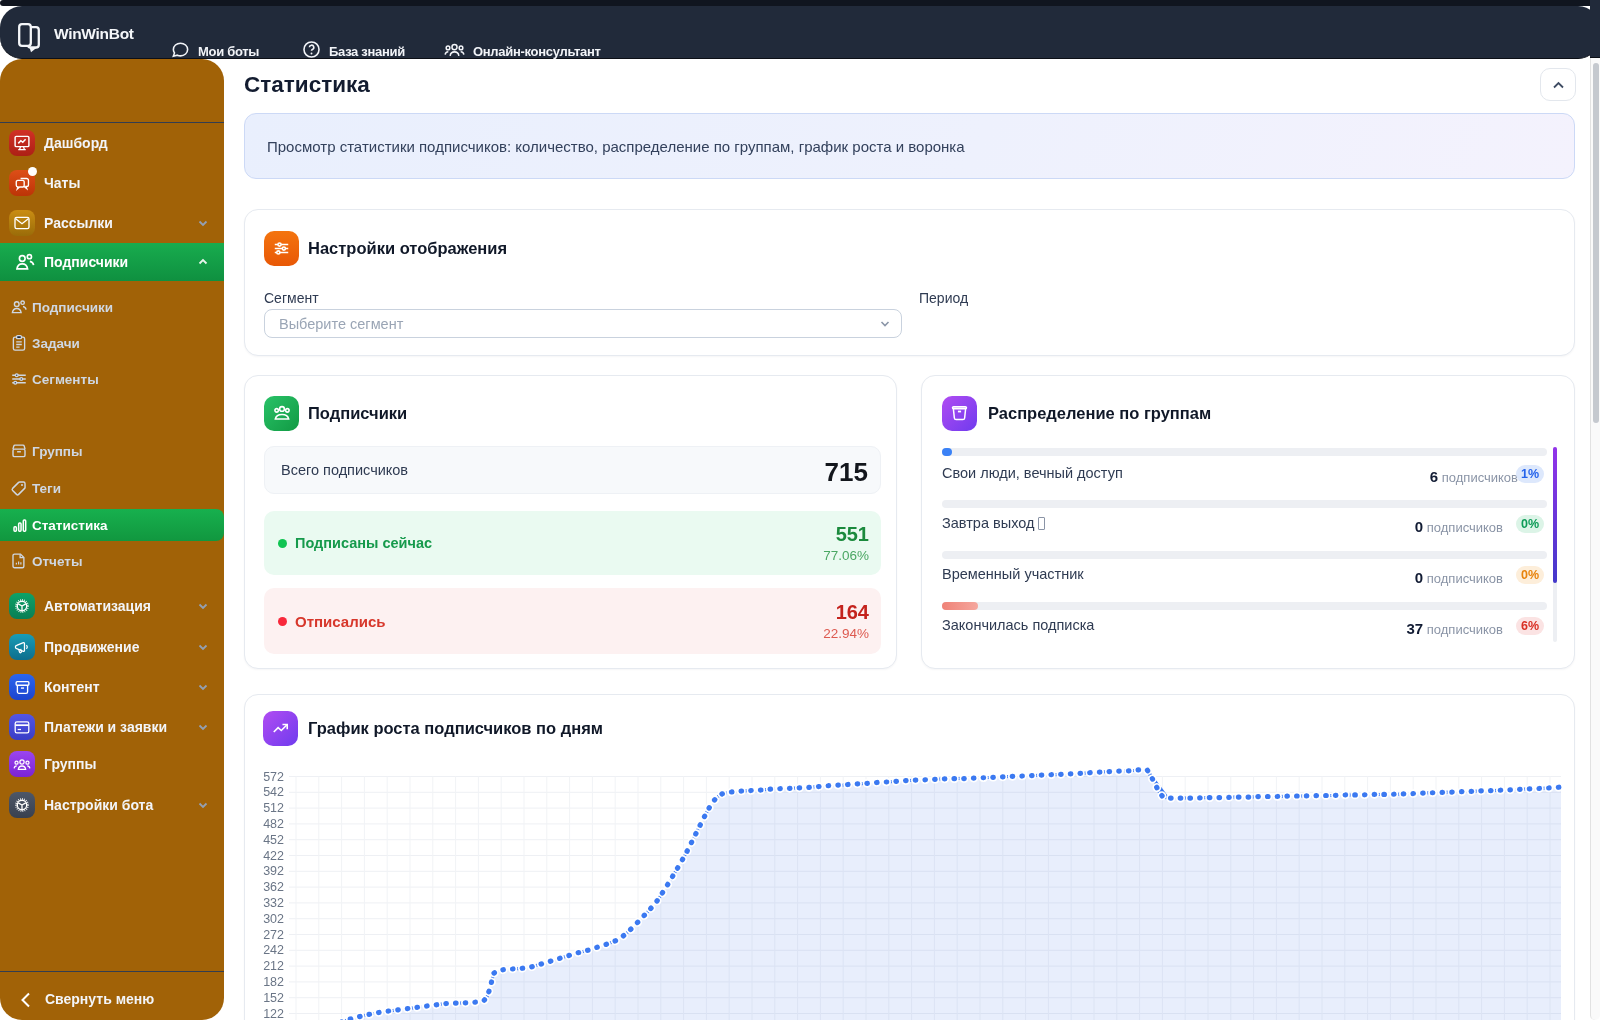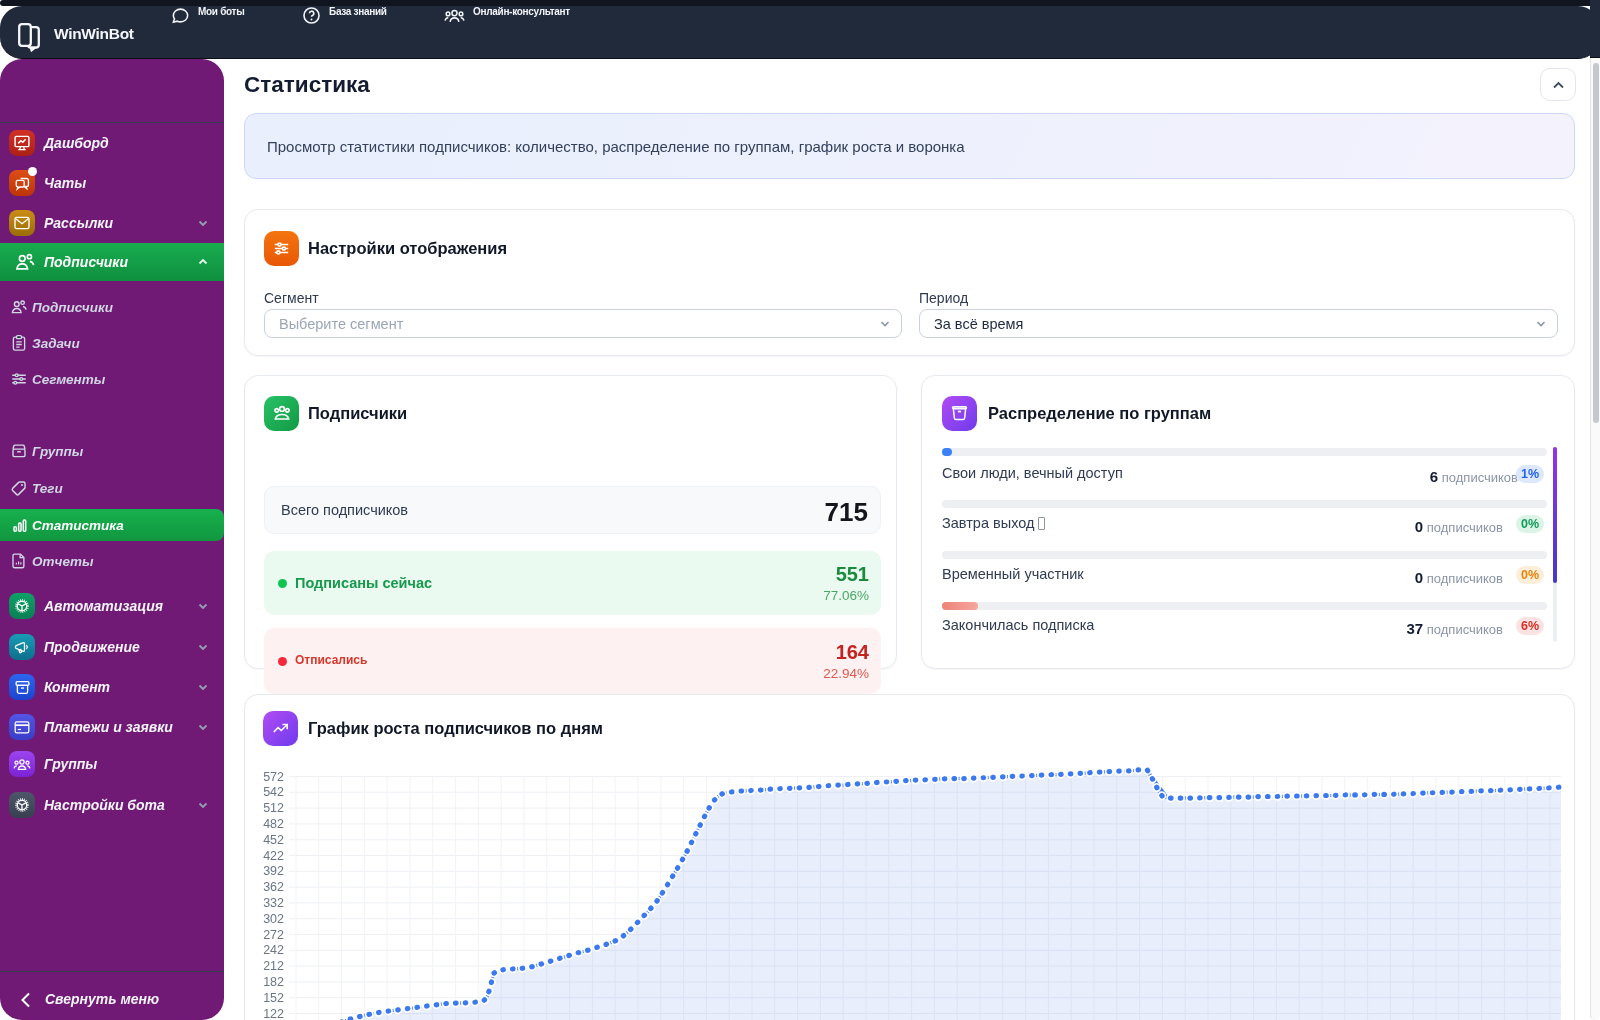--- a/index.html
+++ b/index.html
@@ -4,23 +4,23 @@
 <title>Статистика</title>
 <style>
 *{margin:0;padding:0;box-sizing:border-box;}
 html,body{width:1600px;height:1020px;overflow:hidden;}
 body{font-family:"Liberation Sans",sans-serif;background:#fff;position:relative;}
 .abs{position:absolute;border-radius:22px;}
 
 #topstrip{left:0;top:0;width:1600px;height:6px;background:#10151f;}
 #topbar{left:0;top:6px;width:1600px;height:53px;background:#212a3a;border-bottom:1px solid #0c0f16;}
 #topbar .logo-txt{position:absolute;left:54px;top:19px;font-size:15.5px;font-weight:bold;color:#f4f6f9;letter-spacing:-.3px;}
-.nav-item{position:absolute;top:0;height:53px;display:flex;align-items:flex-start;gap:8px;color:#f2f4f8;font-size:10px;font-weight:bold;letter-spacing:-.3px;}
-
-#sidebar{left:0;top:59px;width:224px;height:961px;background:#701a75;font-style:italic;}
+.nav-item{position:absolute;top:0;height:53px;display:flex;align-items:flex-end;gap:8px;color:#f2f4f8;font-size:13px;font-weight:bold;letter-spacing:-.3px;}
+
+#sidebar{left:0;top:59px;width:224px;height:961px;background:#a16207;}
 .sb-div{position:absolute;left:0;width:224px;height:1px;background:#323d51;}
 .sq{position:absolute;left:9px;width:26px;height:26px;border-radius:8px;display:flex;align-items:center;justify-content:center;}
 .sb-item{position:absolute;left:0;width:224px;height:26px;}
 .sb-item .txt{position:absolute;left:44px;top:50%;transform:translateY(-50%);font-size:14px;font-weight:bold;color:#f3f5f9;}
 .chev{position:absolute;left:197px;width:12px;height:12px;}
 .sub-item{position:absolute;left:0;width:224px;height:36px;}
 .sub-item .sic{position:absolute;left:10px;top:50%;transform:translateY(-50%);width:18px;height:18px;}
 .sub-item .txt{position:absolute;left:32px;top:50%;transform:translateY(-50%);font-size:13.5px;font-weight:bold;color:#cfd7e2;}
 #act-main{position:absolute;left:0;top:184px;width:224px;height:38px;background:linear-gradient(180deg,#18ac4e,#0f9040);}
 #act-sub{position:absolute;left:0;top:450px;width:224px;height:32px;background:linear-gradient(180deg,#17b04e,#11973f);border-radius:0 8px 8px 0;}
@@ -32,21 +32,21 @@
 #banner .txt{position:absolute;left:22px;top:24px;font-size:15px;color:#33415c;}
 .card{position:absolute;background:#fff;border:1px solid #e6eaf0;border-radius:14px;box-shadow:0 1px 2px rgba(16,24,40,.04);}
 .cicon{position:absolute;width:35px;height:35px;border-radius:10px;display:flex;align-items:center;justify-content:center;}
 .ctitle{position:absolute;font-size:16.5px;font-weight:bold;color:#101828;}
 .flabel{position:absolute;font-size:14px;color:#2f3b52;}
 .select{position:absolute;height:29px;border:1px solid #c9d2de;border-radius:8px;background:#fff;}
 .select .ph{position:absolute;left:14px;top:6px;font-size:14.5px;color:#9aa5b5;text-align:right;}
 .select .val{position:absolute;left:14px;top:6px;font-size:14.5px;color:#1d2940;}
 .select svg{position:absolute;right:10px;top:8px;}
 
-.srow{position:absolute;left:19px;width:617px;border-radius:10px;margin-top:40px;}
+.srow{position:absolute;left:19px;width:617px;border-radius:10px;}
 
 .gbar{position:absolute;left:20px;width:605px;height:8px;border-radius:4px;background:#edeff3;}
 .gbar i{position:absolute;left:0;top:0;height:8px;border-radius:4px;display:block;}
 .glabel{position:absolute;left:20px;font-size:14.5px;color:#2f3b52;}
 .gright{position:absolute;font-size:13px;color:#8a94a6;}
 .gright b{font-size:15px;color:#111b33;}
 .pill{position:absolute;width:28px;height:18px;border-radius:9px;font-size:12.5px;font-weight:bold;text-align:center;line-height:18px;}
 
 #chart-svg{position:absolute;left:0px;top:61px;}
 #chart-svg text{font-family:"Liberation Sans",sans-serif;font-size:12.5px;fill:#6a7586;}
@@ -308,26 +308,20 @@
     </span>
     <span class="ctitle" style="left:63px;top:29px;">Настройки отображения</span>
     <span class="flabel" style="left:19px;top:80px;">Сегмент</span>
     <div class="select" style="left:19px;top:99px;width:638px;">
       <span class="ph">Выберите сегмент</span>
       <svg width="12" height="12" viewBox="0 0 12 12" fill="none" stroke="#8b96a8" stroke-width="1.6">
           <path d="M2.5 4 L6 7.5 L9.5 4"></path>
         </svg>
     </div>
     <span class="flabel" style="left:674px;top:80px;">Период</span>
-    <div class="select" style="left:674px;top:99px;width:639px;">
-      <span class="val">За всё время</span>
-      <svg width="12" height="12" viewBox="0 0 12 12" fill="none" stroke="#8b96a8" stroke-width="1.6">
-          <path d="M2.5 4 L6 7.5 L9.5 4"></path>
-        </svg>
-    </div>
   </div>
 
   <div class="card" style="left:20px;top:316px;width:653px;height:294px;">
     <span class="cicon" style="left:19px;top:20px;background:linear-gradient(135deg,#29c268,#119a43);">
       <svg width="22" height="21" viewBox="0 0 24 24" fill="none" stroke="#fff" stroke-width="1.8">
           <circle cx="12" cy="6.8" r="2.7"></circle>
           <circle cx="5.9" cy="8.4" r="2"></circle>
           <circle cx="18.1" cy="8.4" r="2"></circle>
           <path d="M4.4 18.2 a7.7 6 0 0 1 15.2 0 z"></path>
         </svg>
@@ -338,21 +332,21 @@
       <span style="position:absolute;right:12px;top:10px;font-size:26px;font-weight:bold;color:#13161c;">715</span>
     </div>
     <div class="srow" style="top:135px;height:64px;background:#eafaf1;">
       <span style="position:absolute;left:14px;top:28px;width:9px;height:9px;border-radius:50%;background:#10c452;"></span>
       <span style="position:absolute;left:31px;top:24px;font-size:14.5px;font-weight:bold;color:#169a4c;">Подписаны сейчас</span>
       <span style="position:absolute;right:12px;top:12px;font-size:20px;font-weight:bold;color:#1b8a3d;">551</span>
       <span style="position:absolute;right:12px;top:37px;font-size:13.5px;color:#4aa763;">77.06%</span>
     </div>
     <div class="srow" style="top:212px;height:66px;background:#fdf1f1;">
       <span style="position:absolute;left:14px;top:29px;width:9px;height:9px;border-radius:50%;background:#f8283b;"></span>
-      <span style="position:absolute;left:31px;top:25px;font-size:12px;font-weight:bold;color:#d7372b;">Отписались</span>
+      <span style="position:absolute;left:31px;top:25px;font-size:15px;font-weight:bold;color:#d7372b;">Отписались</span>
       <span style="position:absolute;right:12px;top:13px;font-size:20px;font-weight:bold;color:#c4231d;">164</span>
       <span style="position:absolute;right:12px;top:38px;font-size:13.5px;color:#dd5a50;">22.94%</span>
     </div>
   </div>
 
   <div class="card" style="left:697px;top:316px;width:654px;height:294px;">
     <span class="cicon" style="left:20px;top:20px;background:linear-gradient(135deg,#b14cf2,#6f3bee);">
       <svg width="19" height="19" viewBox="0 0 24 24" fill="none" stroke="#fff" stroke-width="1.9">
           <path d="M4.2 5.5h15.6l-1.3 12.2a2.2 2.2 0 0 1-2.2 2H7.7a2.2 2.2 0 0 1-2.2-2z"></path>
           <rect x="3.2" y="3.5" width="17.6" height="2.6" rx="1.3"></rect>

